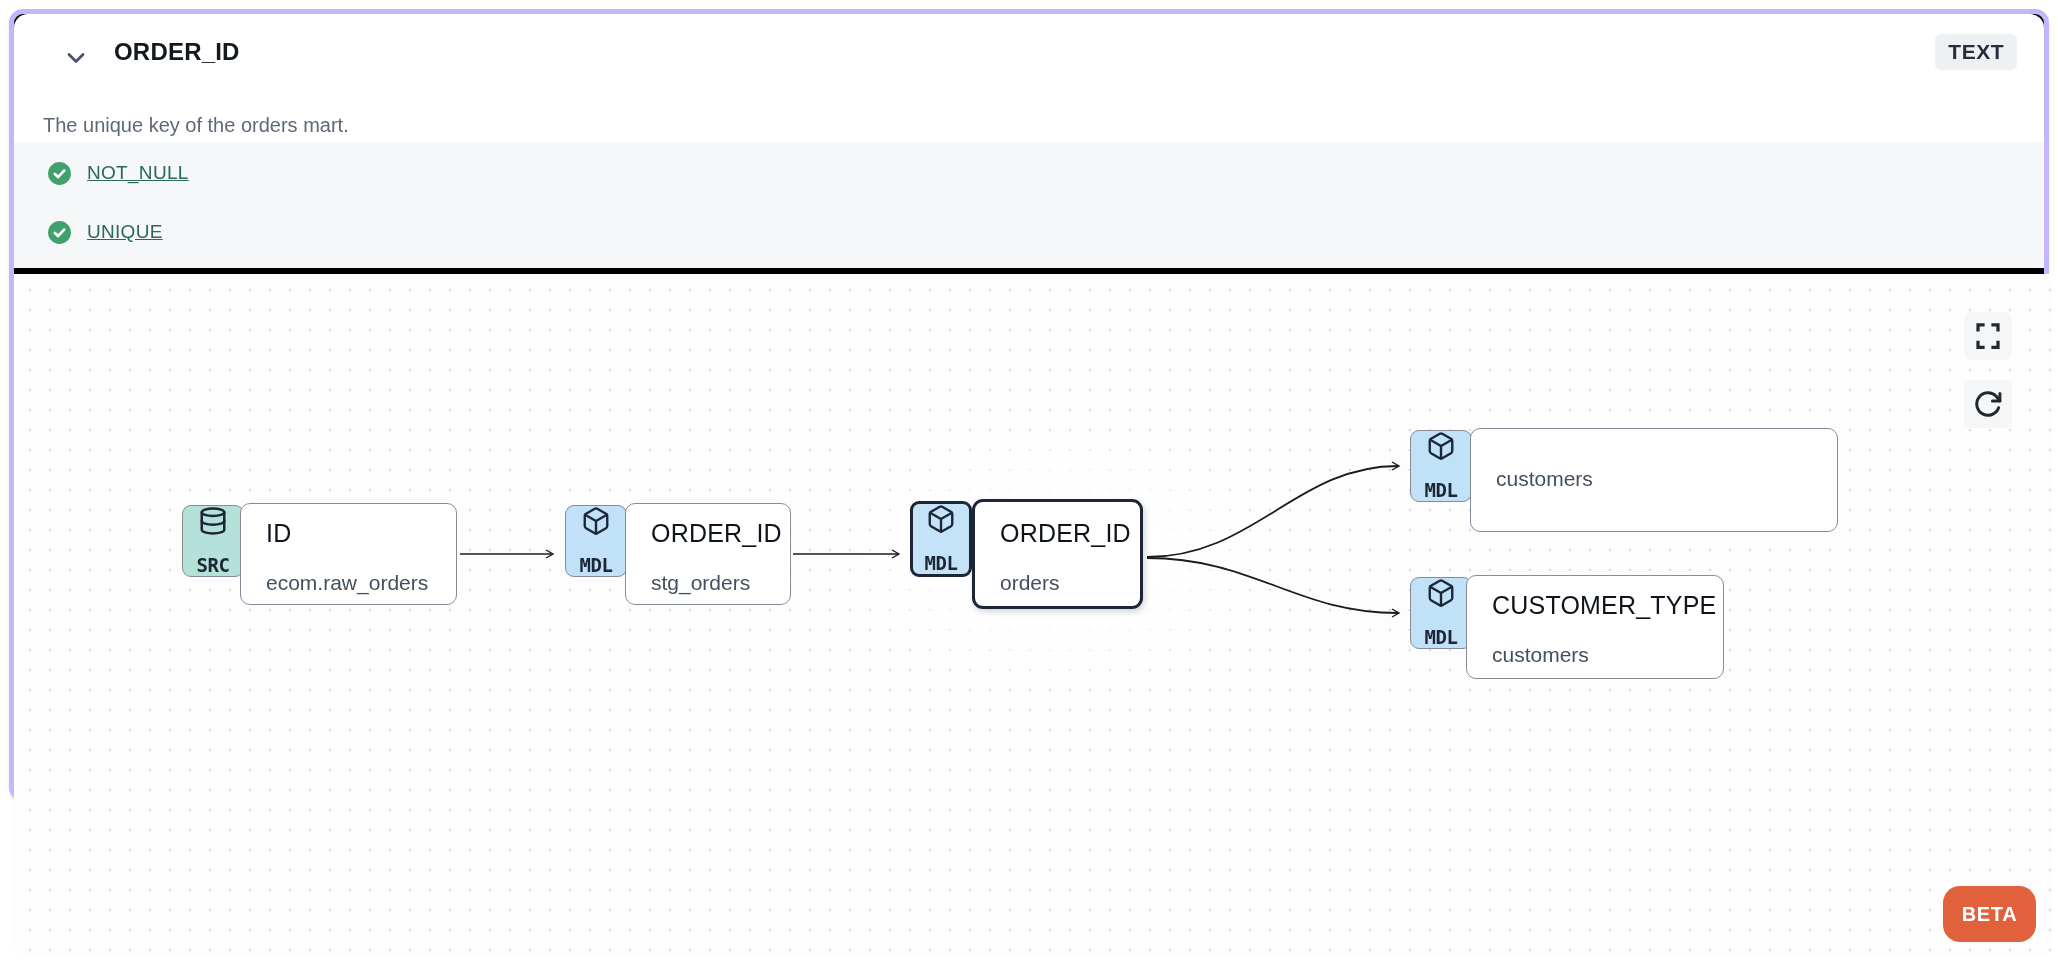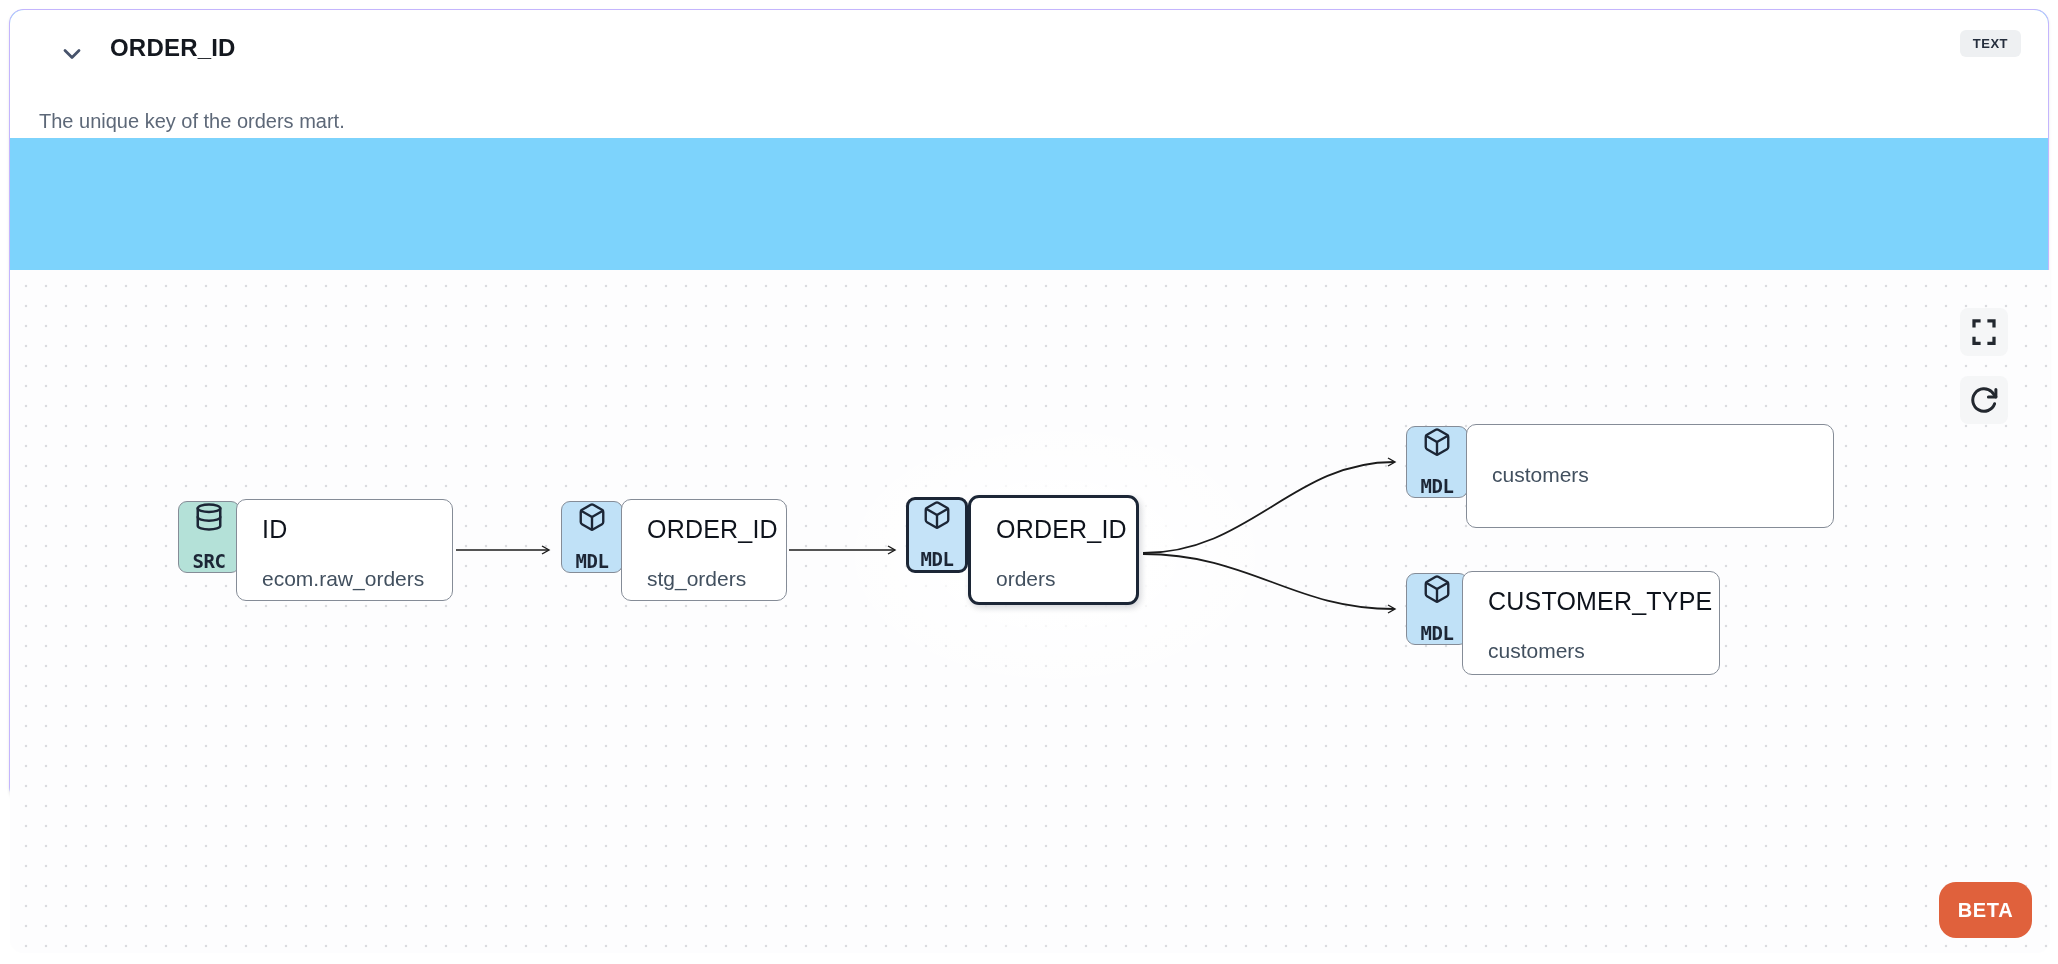--- a/index.html
+++ b/index.html
@@ -1,28 +1,28 @@
 <!DOCTYPE html>
 <html><head>
 <meta charset="utf-8">
 <style>
   * { margin:0; padding:0; box-sizing:border-box; }
   html,body { width:2058px; height:964px; background:#ffffff; font-family:"Liberation Sans", sans-serif; overflow:hidden; }
 
   .panel {
     position:absolute; left:9px; top:9px; width:2040px; height:792px;
-    background:#7dd3fc; border:1px solid #c4b5fd; border-radius:14px;
+    background:#000000; border:5px solid #c4b5fd; border-radius:14px;
     box-shadow:0 2px 3px rgba(0,0,0,0.10);
   }
 
   
   .hdr { position:absolute; left:0; top:0; width:100%; height:128px; background:#ffffff; border-radius:14px 14px 0 0; }
   .chevron-btn { position:absolute; left:48px; top:26px; width:36px; height:36px; background:none; border:none; cursor:pointer; color:#47536b; }
   .hdr-title { position:absolute; left:100px; top:24px; font-size:24px; font-weight:700; color:#14181f; letter-spacing:0.2px; }
-  .type-badge { position:absolute; right:27px; top:20px; background:#eef0f2; color:#252e3d; font-size:13px; font-weight:700; letter-spacing:0.5px; padding:6px 13px; border-radius:6px; }
+  .type-badge { position:absolute; right:27px; top:20px; background:#eef0f2; color:#252e3d; font-size:21px; font-weight:700; letter-spacing:0.5px; padding:6px 13px; border-radius:6px; }
   .hdr-desc { position:absolute; left:29px; top:80px; font-size:20px; color:#5d6878;margin-top:20px; }
 
   
   .tests { position:absolute; left:0; top:128px; width:100%; height:126px; background:#f6f7f8; }
   .test-row { position:absolute; left:33px; height:26px; display:flex; align-items:center; gap:15px; }
   .test-row.r0 { top:18px; }
   .test-row.r1 { top:77px; }
   .check-wrap { width:25px; height:25px; flex:0 0 25px; }
   .test-link { font-size:19px; color:#27695c; text-decoration:underline; font-weight:500; letter-spacing:0.3px; cursor:pointer; }
 
@@ -88,20 +88,40 @@
     <button class="chevron-btn">
       <svg class="ic" width="28" height="28" viewBox="0 0 24 24" fill="none" stroke="currentColor" stroke-width="2.4" stroke-linecap="round" stroke-linejoin="round">
           <polyline points="6 9 12 15 18 9"></polyline>
         </svg>
     </button>
     <div class="hdr-title">ORDER_ID</div>
     <div class="type-badge">TEXT</div>
     <div class="hdr-desc">The unique key of the orders mart.</div>
   </div>
 
+  <div class="tests">
+    <div class="test-row r0">
+      <span class="check-wrap">
+        <svg class="ic" width="25" height="25" viewBox="0 0 24 24">
+            <circle cx="12" cy="12" r="11" fill="#41a16e"></circle>
+            <polyline points="7.5 12.4 10.6 15.4 16.5 9.2" fill="none" stroke="#ffffff" stroke-width="2.6" stroke-linecap="round" stroke-linejoin="round"></polyline>
+          </svg>
+      </span>
+      <a class="test-link">NOT_NULL</a>
+    </div>
+    <div class="test-row r1">
+      <span class="check-wrap">
+        <svg class="ic" width="25" height="25" viewBox="0 0 24 24">
+            <circle cx="12" cy="12" r="11" fill="#41a16e"></circle>
+            <polyline points="7.5 12.4 10.6 15.4 16.5 9.2" fill="none" stroke="#ffffff" stroke-width="2.6" stroke-linecap="round" stroke-linejoin="round"></polyline>
+          </svg>
+      </span>
+      <a class="test-link">UNIQUE</a>
+    </div>
+  </div>
 
   <div class="canvas">
 
     <div class="halo"></div>
 
     <svg class="edges" xmlns="http://www.w3.org/2000/svg">
       <defs>
         <marker id="arrow" markerWidth="10" markerHeight="10" viewBox="0 0 10 10" refX="7" refY="5" orient="auto" markerUnits="userSpaceOnUse">
           <path d="M1,1 L8,5 L1,9" fill="none" stroke="#1b1b1b" stroke-width="1.4"></path>
         </marker>

